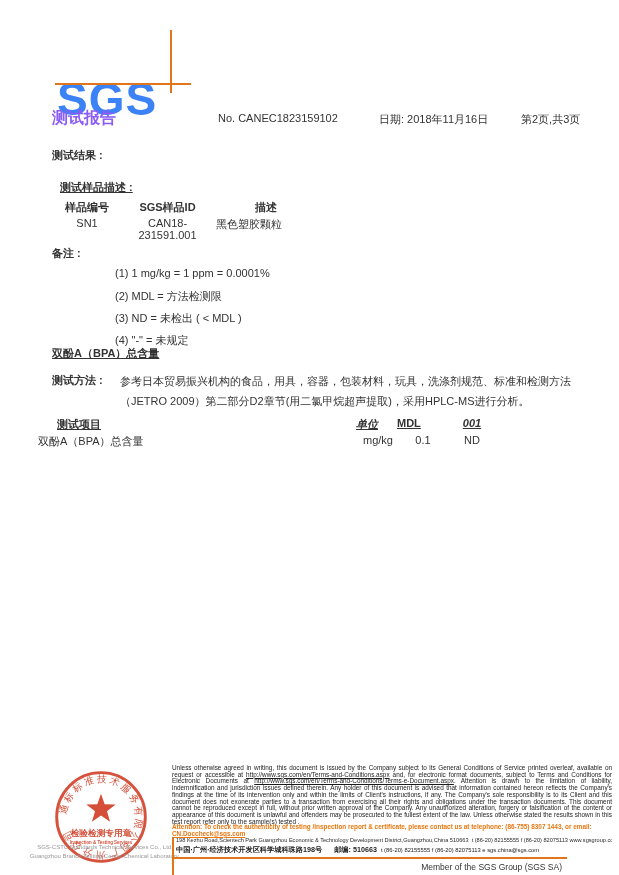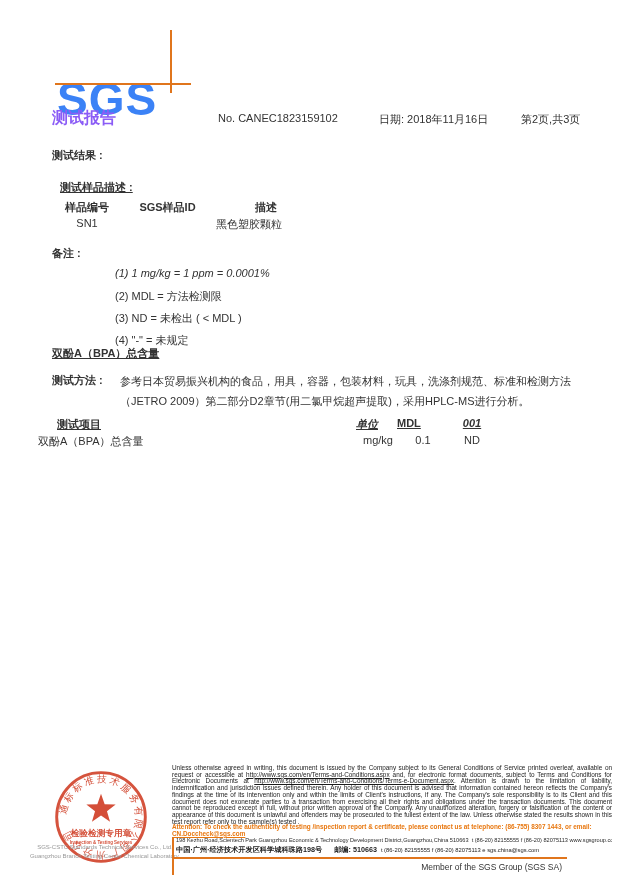--- a/index.html
+++ b/index.html
@@ -39,21 +39,21 @@
 
   .st-h1 { position: absolute; left: 52px; top: 200px; width: 70px; text-align: center; }
   .st-h2 { position: absolute; left: 125px; top: 200px; width: 85px; text-align: center; }
   .st-h3 { position: absolute; left: 216px; top: 200px; margin-left: 39px; }
   .st-c1 { position: absolute; left: 52px; top: 217px; width: 70px; text-align: center; }
   .st-c2 { position: absolute; left: 120px; top: 217px; width: 95px; text-align: center; }
   .st-c3 { position: absolute; left: 216px; top: 217px; }
 
   .notes-label { position: absolute; left: 52px; top: 246px; }
   .note-item { position: absolute; left: 115px; }
-  .note-0 { top: 267px; font-style: italic; } .note-1 { top: 289px; } .note-2 { top: 311px; } .note-3 { top: 333px; }
+  .note-0 { top: 267px; } .note-1 { top: 289px; } .note-2 { top: 311px; } .note-3 { top: 333px; }
 
   .bpa-title { position: absolute; left: 52px; top: 346px; text-decoration: underline; }
   .method-label { position: absolute; left: 52px; top: 373px; }
   .method-text { position: absolute; left: 120px; top: 371px; width: 474px; line-height: 20px; }
 
   .rt-h-item { position: absolute; left: 57px; top: 417px; text-decoration: underline; }
   .rt-h-unit { position: absolute; left: 341px; top: 417px; width: 52px; text-align: center; text-decoration: underline; font-style: italic; }
   .rt-h-mdl  { position: absolute; left: 397px; top: 417px; width: 52px; text-align: left; text-decoration: underline; }
   .rt-h-001  { position: absolute; left: 446px; top: 417px; width: 52px; text-align: center; text-decoration: underline; font-style: italic; }
   .rt-c-item { position: absolute; left: 38px;  top: 434px; }
@@ -107,20 +107,21 @@
   <div class="doc-date">日期: 2018年11月16日</div>
   <div class="page-info">第2页,共3页</div>
 
   <div class="results-label lbl">测试结果 :</div>
   <div class="sample-desc-title lbl">测试样品描述 :</div>
 
   <div class="st-h1 lbl">样品编号</div>
   <div class="st-h2 lbl">SGS样品ID</div>
   <div class="st-h3 lbl">描述</div>
   <div class="st-c1 txt">SN1</div>
+  <div class="st-c2 txt">CAN18-231591.001</div>
   <div class="st-c3 txt">黑色塑胶颗粒</div>
 
   <div class="notes-label lbl">备注 :</div>
   <div class="note-item note-0 txt">(1) 1 mg/kg = 1 ppm = 0.0001%</div>
   <div class="note-item note-1 txt">(2) MDL = 方法检测限</div>
   <div class="note-item note-2 txt">(3) ND = 未检出 ( &lt; MDL )</div>
   <div class="note-item note-3 txt">(4) "-" = 未规定</div>
 
   <div class="bpa-title lbl">双酚A（BPA）总含量</div>
   <div class="method-label lbl">测试方法 :</div>

